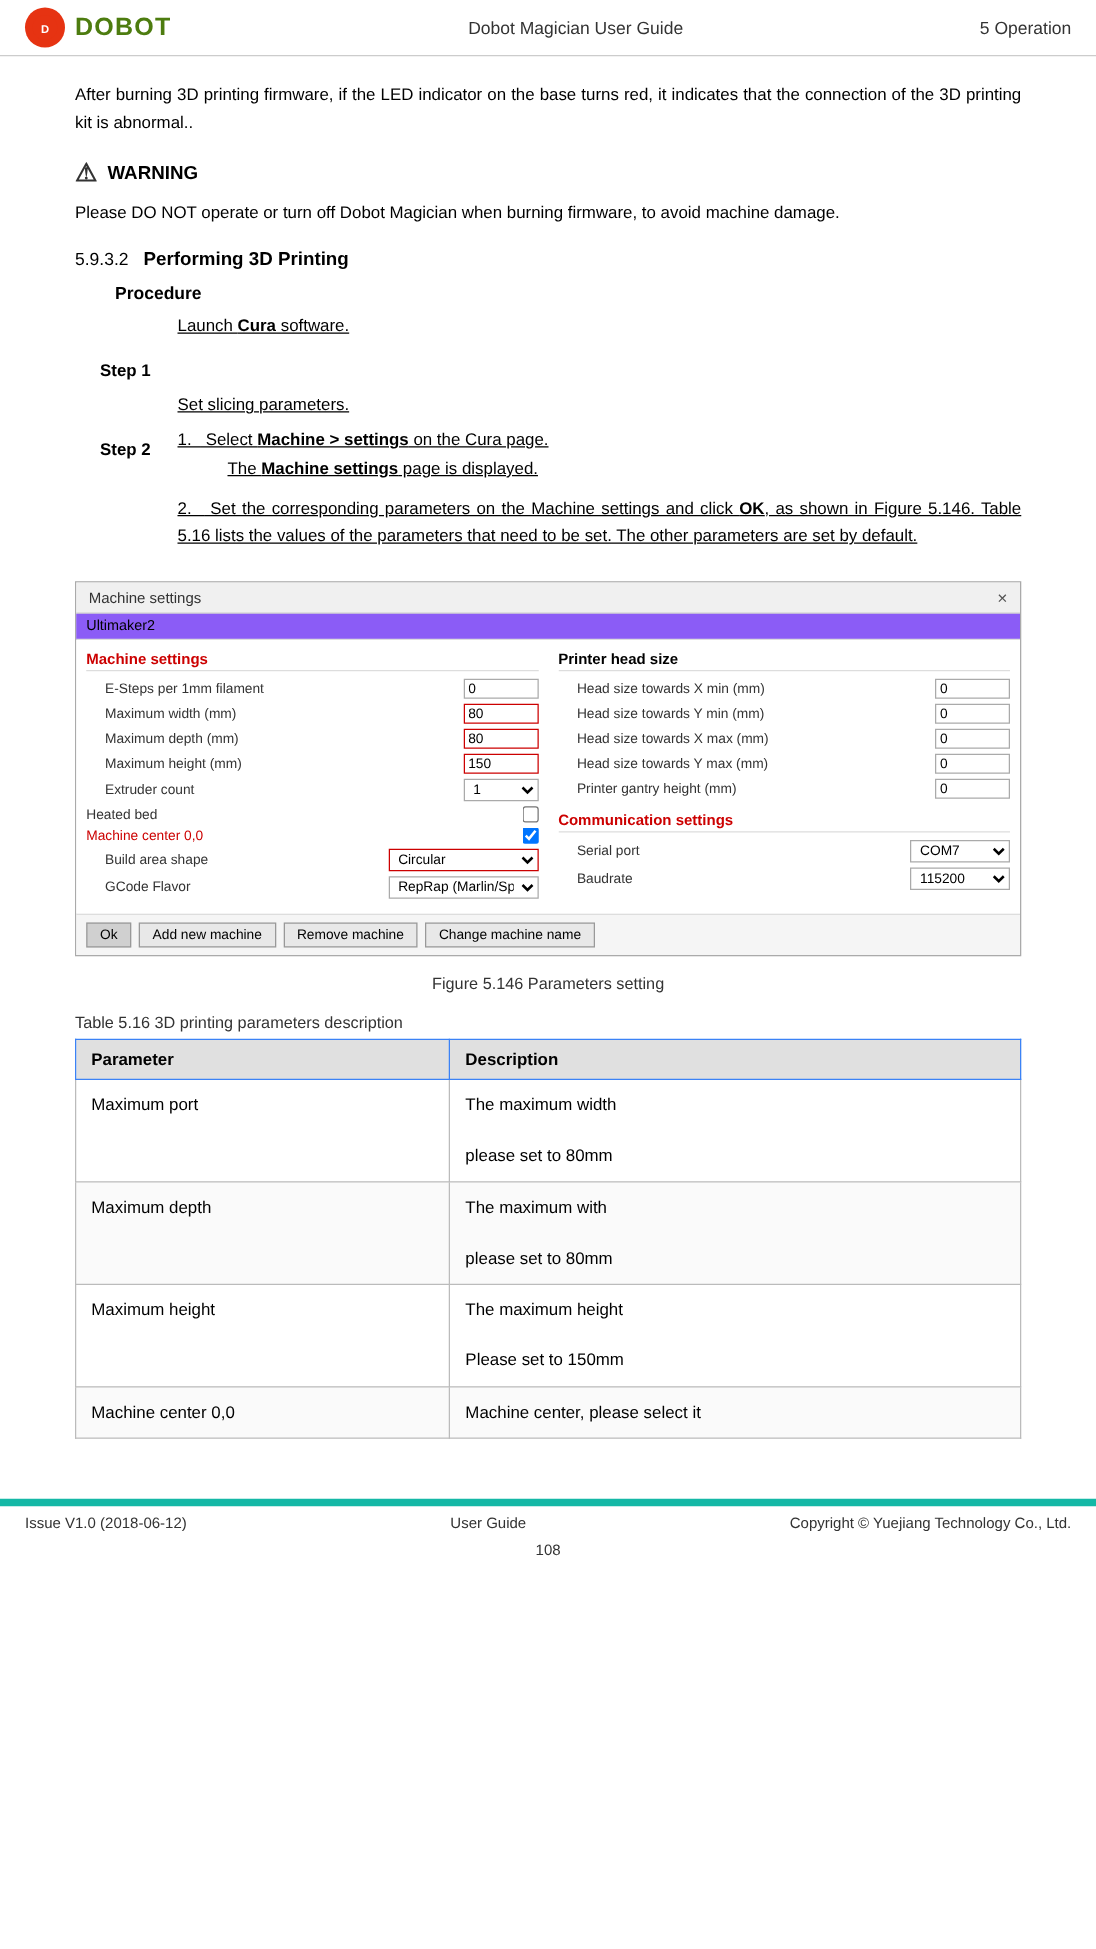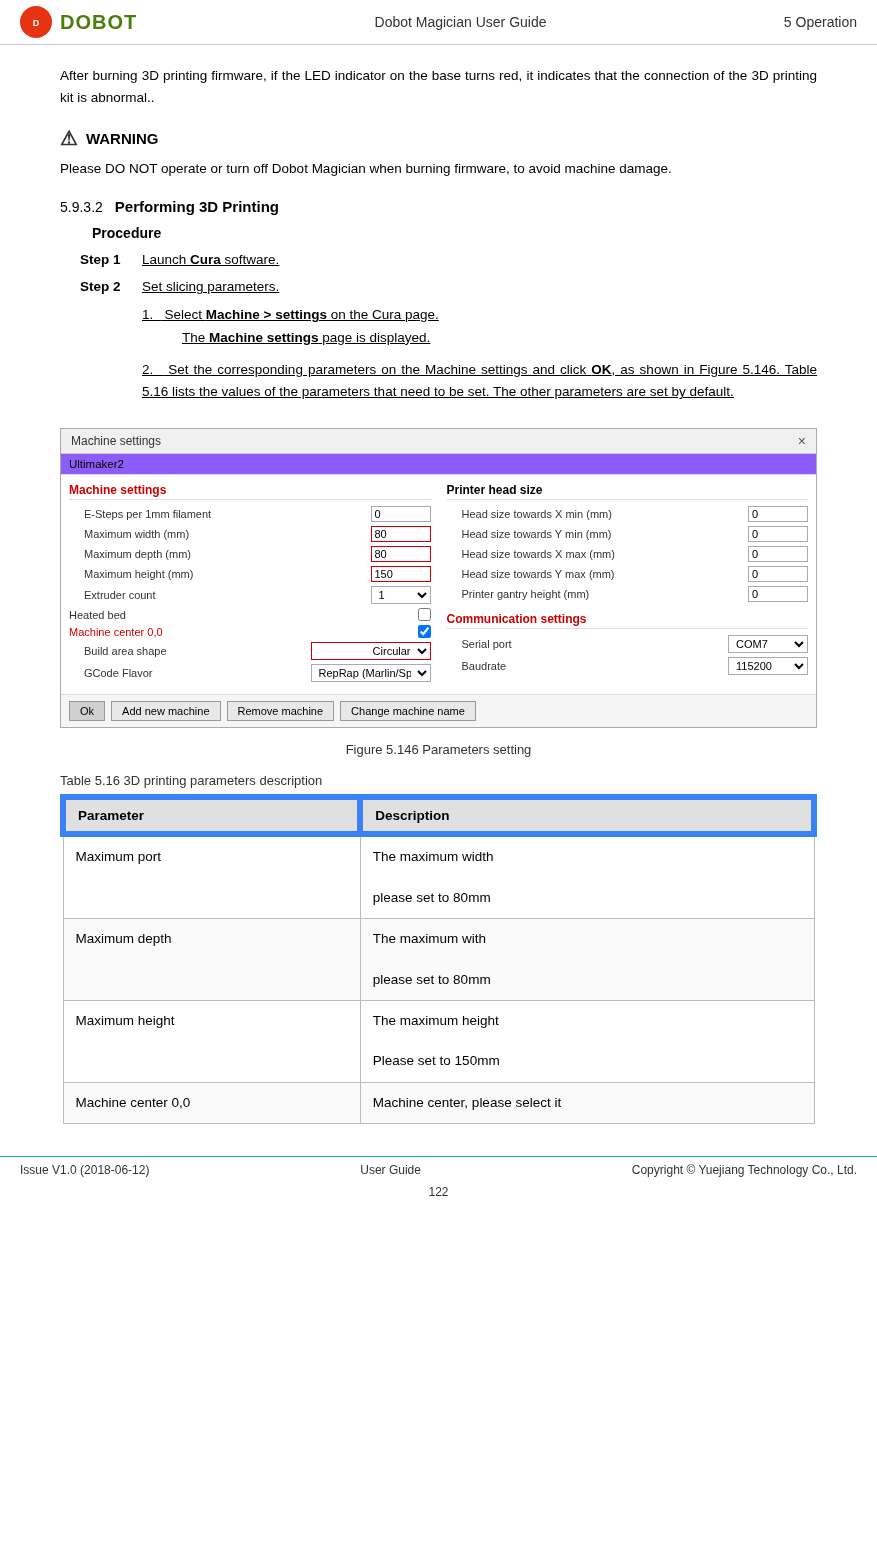--- a/index.html
+++ b/index.html
@@ -116,20 +116,21 @@
     .step {
       display: flex;
       gap: 12px;
       margin-bottom: 6px;
       font-size: 13.5px;
       line-height: 1.6;
     }
     .step-label {
       font-weight: bold;
       min-width: 50px;
+      margin-top: 36px;
     }
     .step-content {
       flex: 1;
       text-decoration: underline;
     }
 
     .sub-steps {
       margin-left: 0;
       margin-top: 6px;
     }
@@ -275,43 +276,43 @@
 
     .param-table {
       width: 100%;
       border-collapse: collapse;
       font-size: 13.5px;
     }
     .param-table th {
       background: #e0e0e0;
       padding: 8px 12px;
       text-align: left;
-      border: 6px solid #3b82f6;
+      border: 1px solid #3b82f6;
       font-weight: bold;
     }
     .param-table td {
       padding: 10px 12px;
       border: 1px solid #bbb;
       vertical-align: top;
       line-height: 1.5;
     }
     .param-table tr:nth-child(even) td {
       background: #fafafa;
     }
 
     
     .footer {
-      border-top: 1px solid #14b8a6;
+      border-top: 6px solid #14b8a6;
       padding: 6px 20px;
       display: flex;
       justify-content: space-between;
       align-items: center;
       font-size: 12px;
       color: #333;
-      margin-top: 12px;
+      margin-top: 28px;
     }
     .footer-page {
       text-align: center;
       font-size: 12px;
       color: #333;
       margin-top: 2px;
     }
 
     .bold { font-weight: bold; }
   </style>
@@ -426,21 +427,21 @@
           <input type="checkbox" style="">
         </div>
 
         <div class="dialog-checkbox-row">
           <span class="dialog-field-label" style="color:#c00;">Machine center 0,0</span>
           <input type="checkbox" checked="" style="">
         </div>
 
         <div class="dialog-field-row">
           <span class="dialog-field-label">Build area shape</span>
-          <select class="dialog-field-select" style="border-color:#c00;text-align:right;">
+          <select class="dialog-field-select" style="border-color:#c00;">
             <option>Circular</option>
             <option>Rectangular</option>
           </select>
         </div>
 
         <div class="dialog-field-row">
           <span class="dialog-field-label">GCode Flavor</span>
           <select class="dialog-field-select">
             <option>RepRap (Marlin/Sprinter)</option>
           </select>
@@ -527,13 +528,13 @@
     </tbody>
   </table>
 
 </div>
 
 <div class="footer">
   <span>Issue V1.0 (2018-06-12)</span>
   <span>User Guide</span>
   <span>Copyright © Yuejiang Technology Co., Ltd.</span>
 </div>
-<div class="footer-page">122</div>
+<div class="footer-page">108</div>
 
 </body></html>

